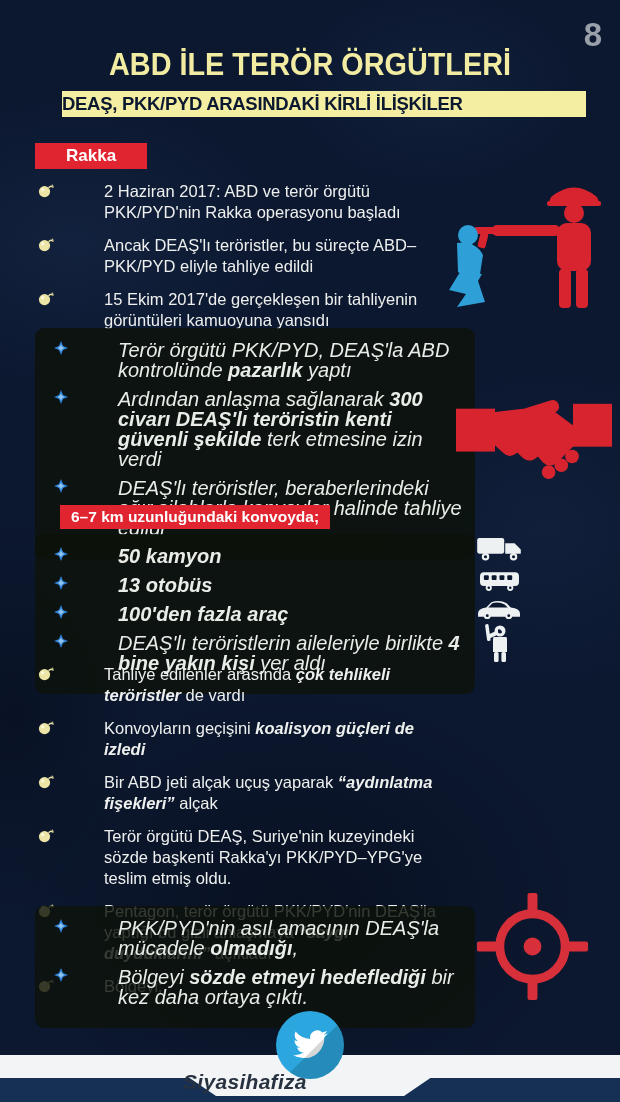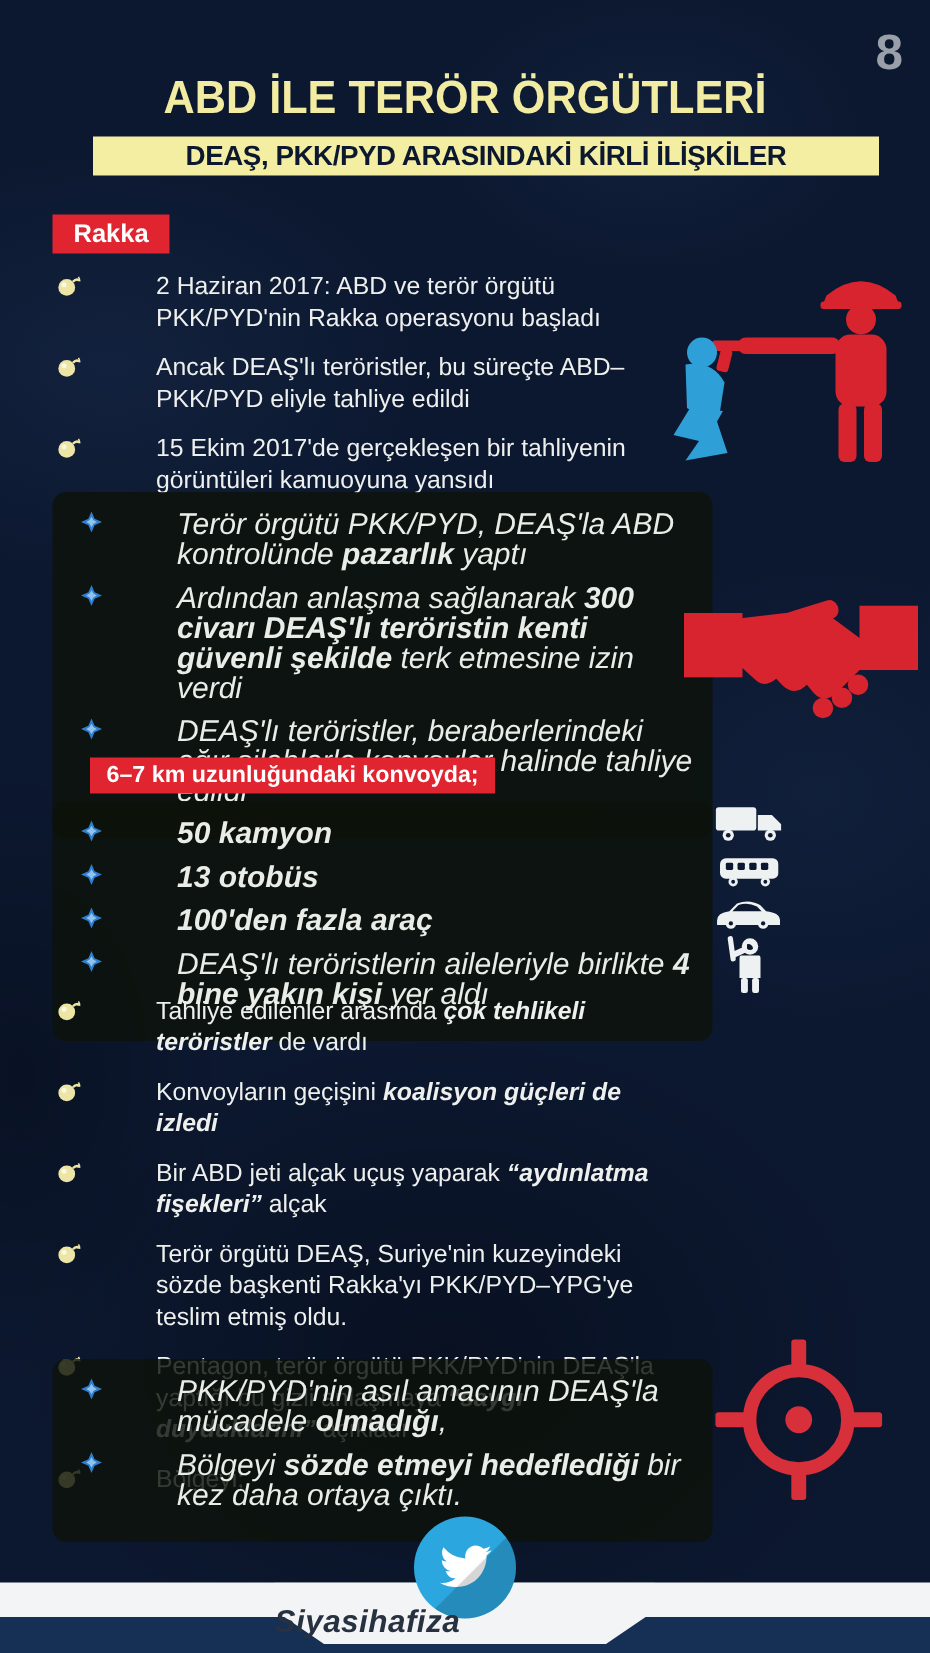--- a/index.html
+++ b/index.html
@@ -15,26 +15,26 @@
       radial-gradient(ellipse 200px 300px at 2% 65%, rgba(0,0,0,.25), transparent 70%);
   }
   .page-number{position:absolute;top:16px;right:18px;font-size:33px;font-weight:700;color:#99a0a9;}
   .title{
     position:absolute;left:0;top:47px;width:100%;margin:0;text-align:center;
     font-size:31px;font-weight:700;color:#f1eca2;letter-spacing:0px;
     transform:scaleX(.93);transform-origin:center;
   }
   .subtitle{
     position:absolute;left:62px;top:91px;width:524px;height:26px;line-height:26px;
-    background:#f3eea2;color:#0c1830;text-align:center;
+    background:#f3eea2;color:#0c1830;
     font-size:18.5px;font-weight:700;letter-spacing:-0.3px;
   }
   .region{
     position:absolute;left:35px;top:143px;background:#e02430;color:#ffffff;
-    font-size:17px;font-weight:700;padding:3px 14px;
+    font-size:17px;font-weight:700;padding:3px 31px;
   }
   
   .block{position:absolute;left:35px;width:412px;}
   .intro{top:181px;}
   .box1{top:328px;}
   .convoy-label{
     position:absolute;left:60px;top:505px;background:#e02430;color:#ffffff;
     font-size:15.5px;font-weight:700;padding:3px 11px;
   }
   .box2{top:534px;}

